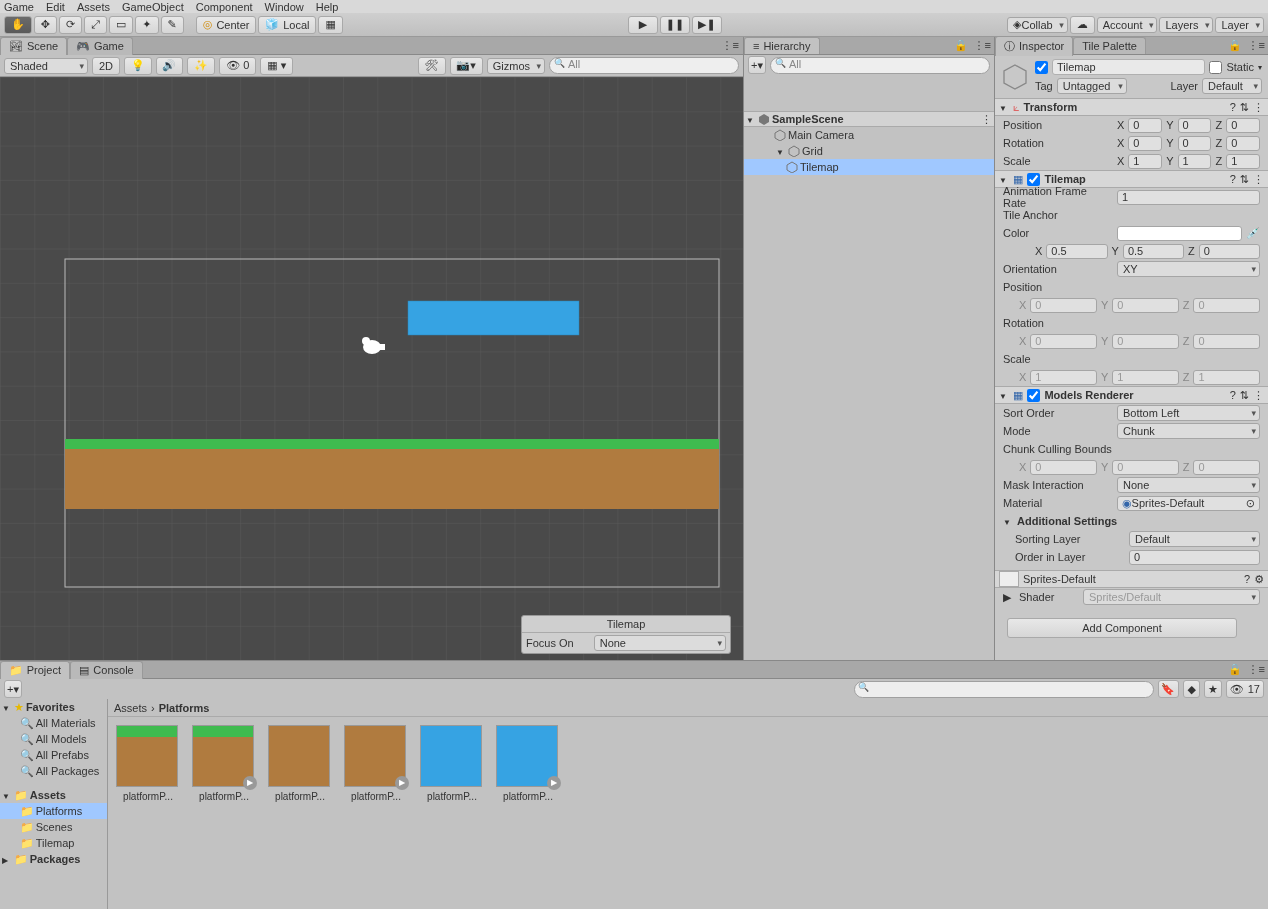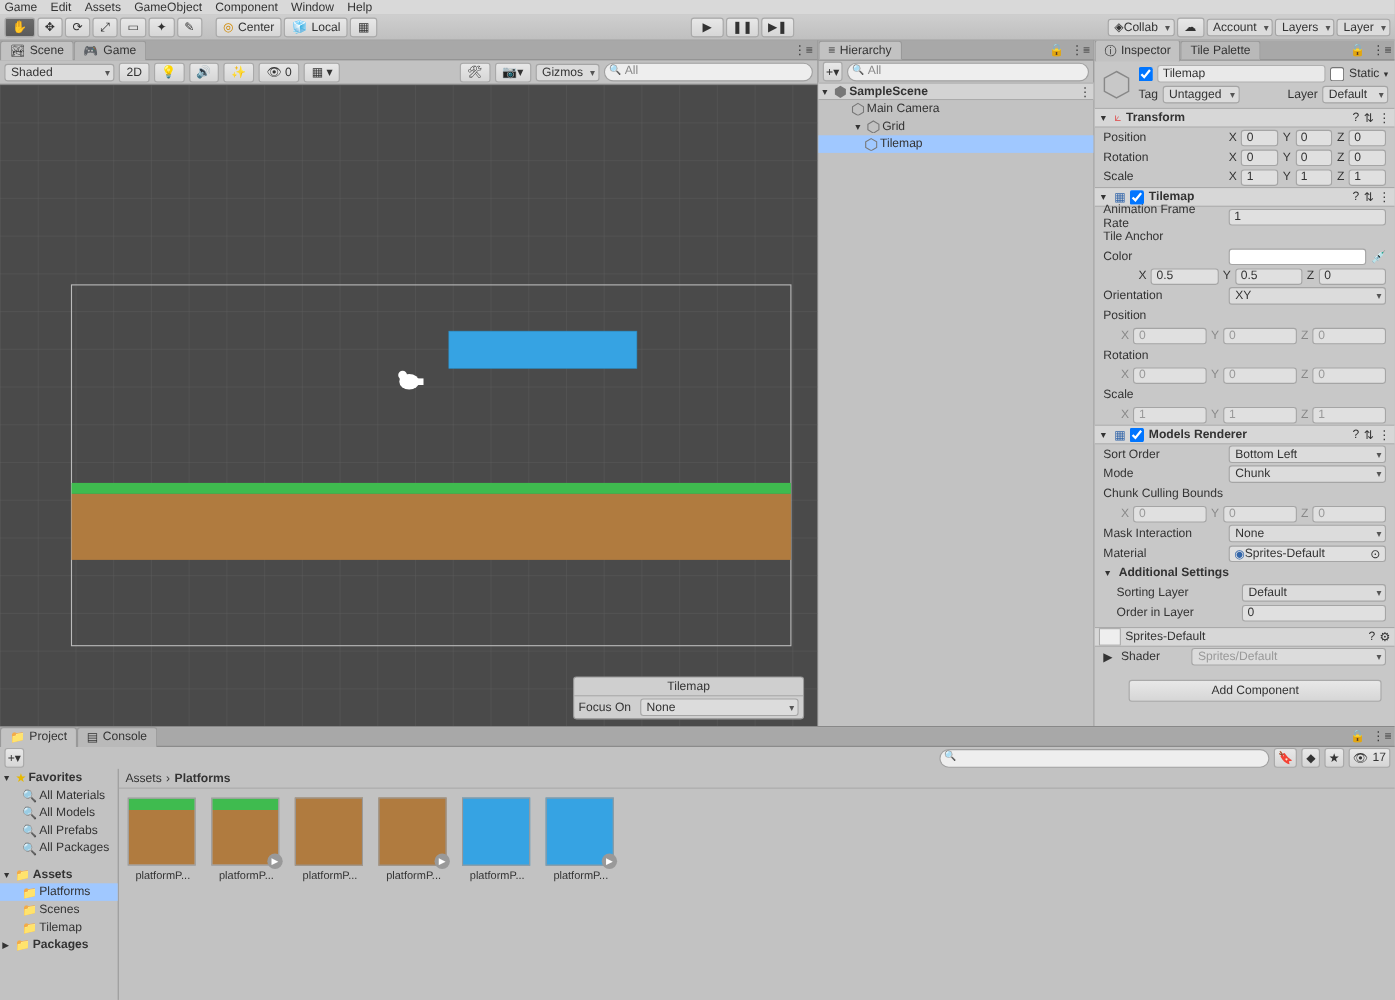--- a/index.html
+++ b/index.html
@@ -72,21 +72,21 @@
 <div class="row" style="height:623px;align-items:stretch;">
 
   <div style="width:744px;display:flex;flex-direction:column;border-right:1px solid #888;">
     <div class="row" style="height:18px;background:#a8a8a8;border-bottom:1px solid #888;">
       <span class="tab active">🏞 <span>Scene</span></span>
       <span class="tab">🎮 <span>Game</span></span>
       <span style="flex:1"></span>
       <span style="padding:0 4px;">⋮≡</span>
     </div>
     <div class="row" style="height:22px;background:#c2c2c2;border-bottom:1px solid #999;padding:0 4px;gap:4px;">
-      <span class="dropdown" style="width:100px">Shaded</span>
+      <span class="dropdown" style="width:84px">Shaded</span>
       <span class="btn">2D</span>
       <span class="btn">💡</span>
       <span class="btn">🔊</span>
       <span class="btn">✨</span>
       <span class="btn">👁 0</span>
       <span class="btn">▦ ▾</span>
       <span style="flex:1"></span>
       <span class="btn">🛠</span>
       <span class="btn">📷▾</span>
       <span class="dropdown">Gizmos</span>
@@ -111,41 +111,41 @@
 
         <g transform="translate(360,258)">
           <ellipse cx="12" cy="12" rx="9" ry="7" fill="#fff"></ellipse>
           <rect x="18" y="9" width="7" height="6" fill="#fff"></rect>
           <circle cx="6" cy="6" r="4" fill="#fff"></circle>
         </g>
       </svg>
 
       <div style="position:absolute;right:12px;bottom:6px;width:210px;background:#cfcfcf;border:1px solid #999;border-radius:3px;">
         <div style="text-align:center;padding:2px;border-bottom:1px solid #aaa;">Tilemap</div>
-        <div class="row" style="padding:2px 4px;gap:8px;">
+        <div class="row" style="padding:2px 4px;gap:20px;">
           <span>Focus On</span>
           <span class="dropdown" style="flex:1">None</span>
         </div>
       </div>
     </div>
   </div>
 
   <div style="width:251px;display:flex;flex-direction:column;border-right:1px solid #888;">
     <div class="row" style="height:18px;background:#a8a8a8;border-bottom:1px solid #888;">
       <span class="tab active">≡ <span>Hierarchy</span></span>
       <span style="flex:1"></span>
       <span style="padding:0 3px;">🔒</span>
       <span style="padding:0 3px;">⋮≡</span>
     </div>
     <div class="row" style="height:20px;padding:2px 4px;gap:4px;">
       <span class="btn" style="padding:0 2px">+▾</span>
       <span class="search" style="flex:1"><span style="color:#888">All</span></span>
     </div>
     <div style="flex:1;background:#c2c2c2;">
-      <div class="tree-row" style="background:#d3d3d3;border-top:1px solid #aaa;border-bottom:1px solid #aaa;">
+      <div class="tree-row" style="background:#d3d3d3;border-top:1px solid #aaa;border-bottom:1px solid #aaa;margin-top:36px;">
         <span class="foldout open"></span>
           <svg class="cube">
             <polygon points="6,1 11,4 11,9 6,12 1,9 1,4" fill="#777"></polygon>
           </svg>
         <b>SampleScene</b>
         <span style="flex:1"></span>
           <span>⋮</span>
       </div>
       <div class="tree-row" style="padding-left:30px">
         <svg class="cube">
@@ -305,21 +305,21 @@
       <span>Sprites-Default</span>
         <span style="flex:1"></span>
       <span>?</span>
         <span>⚙</span>
     </div>
     <div class="prop-row" style="color:#888">
         <span style="width:12px">▶</span>
         <span class="prop-label" style="width:60px">Shader</span>
         <span class="dropdown" style="flex:1;color:#999">Sprites/Default</span>
       </div>
-    <div style="padding:12px;text-align:right;text-decoration:underline;">
+    <div style="padding:12px;text-align:left;text-decoration:underline;">
       <span class="btn" style="width:230px;height:20px;justify-content:center;">Add Component</span>
     </div>
   </div>
 </div>
 
 <div style="height:249px;display:flex;flex-direction:column;border-top:1px solid #888;">
   <div class="row" style="height:18px;background:#a8a8a8;border-bottom:1px solid #888;">
     <span class="tab active">📁 <span>Project</span></span>
     <span class="tab">▤ <span>Console</span></span>
     <span style="flex:1"></span>

